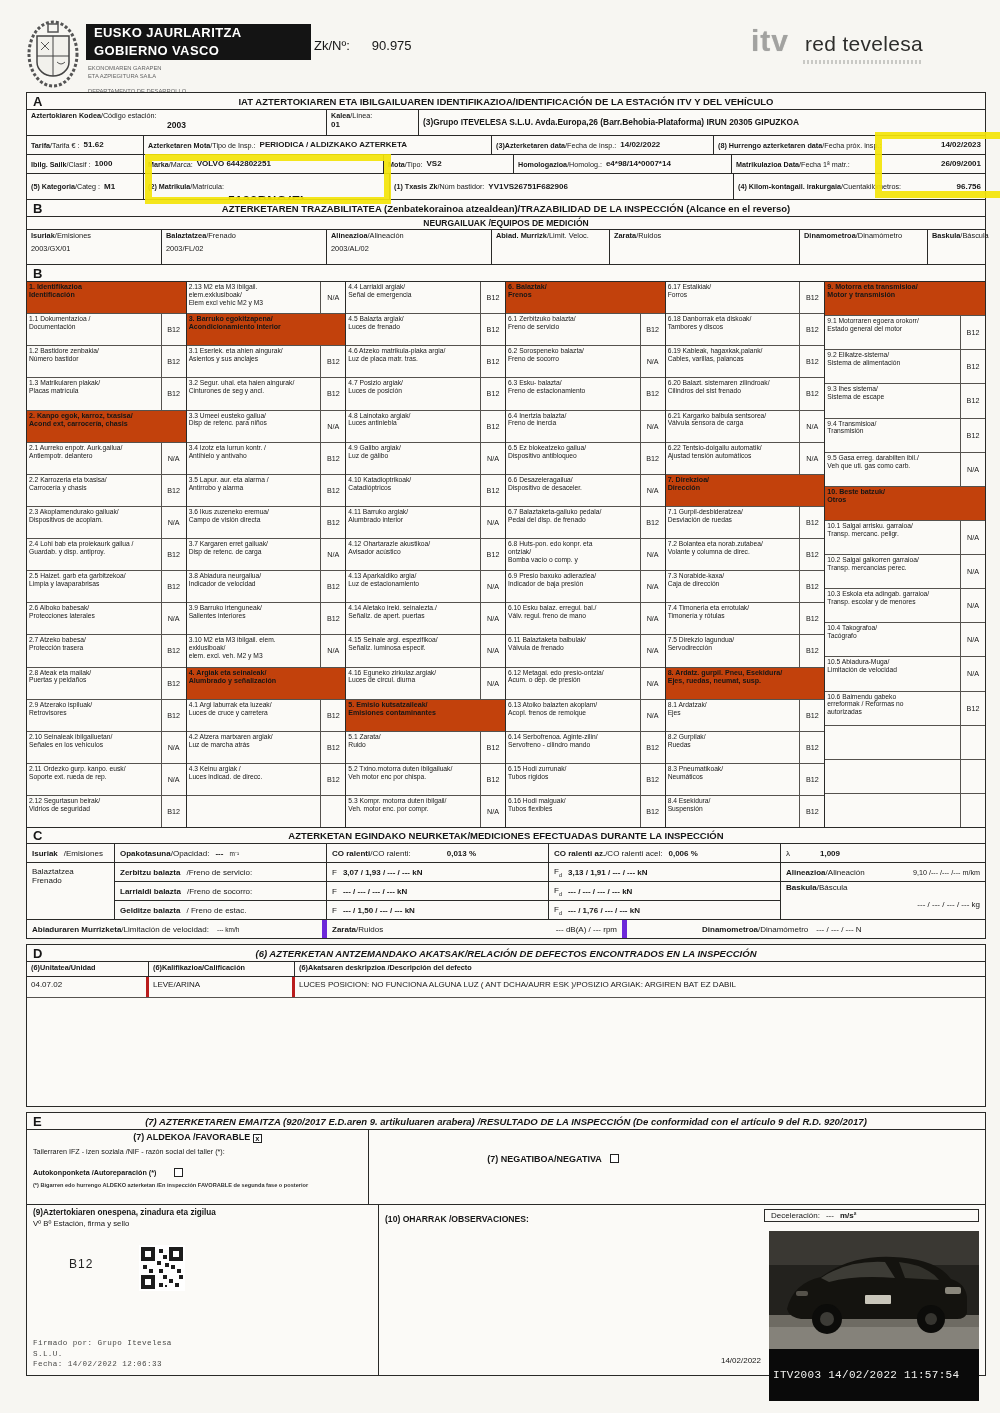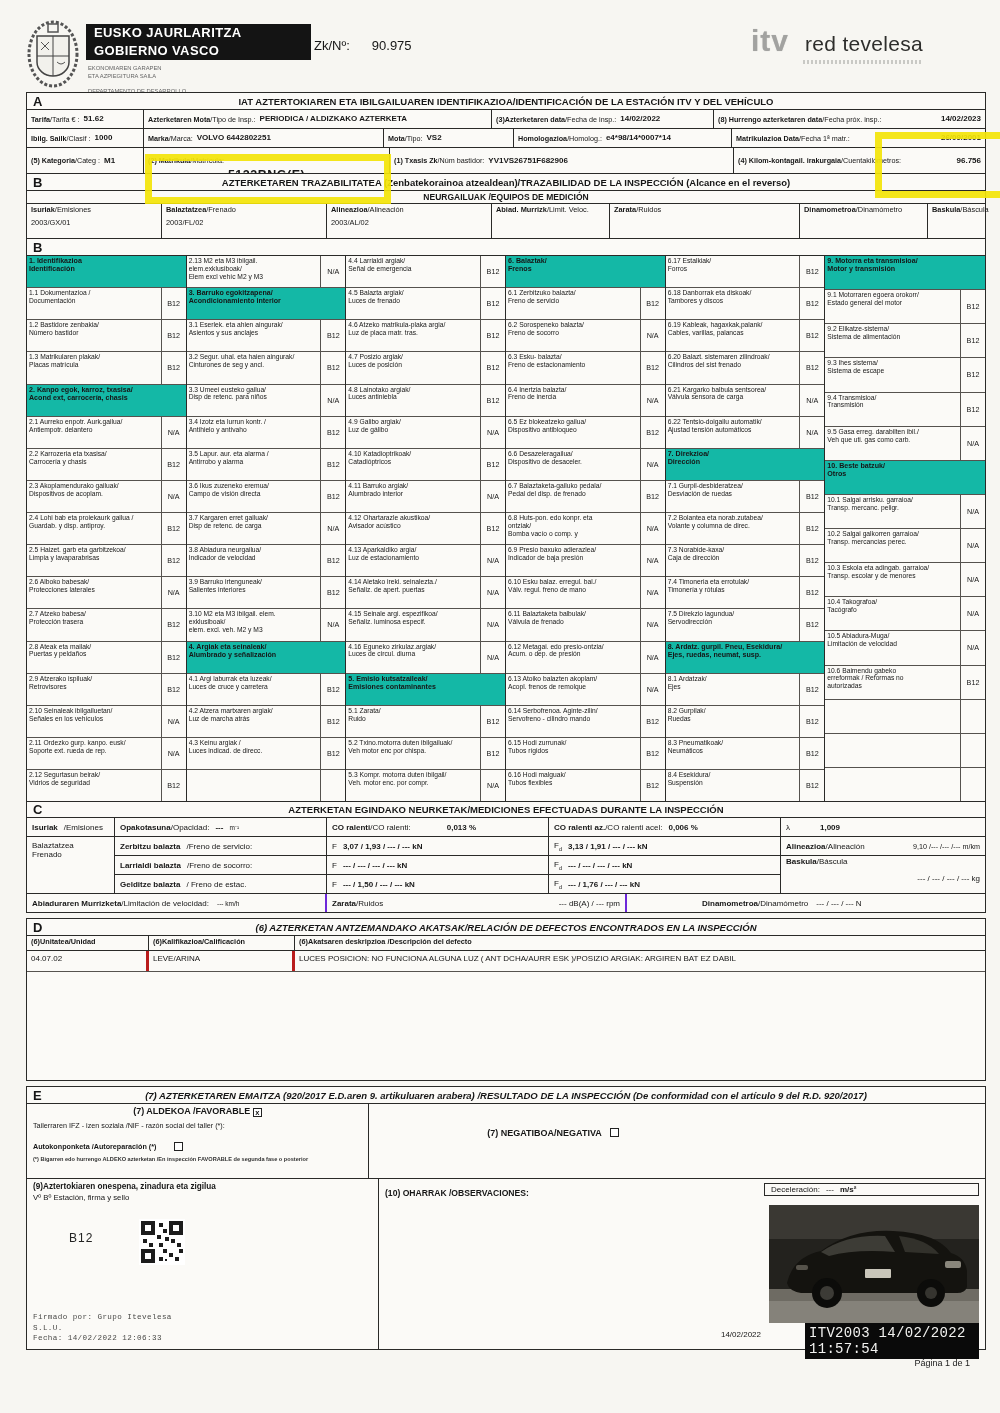--- a/index.html
+++ b/index.html
@@ -62,32 +62,32 @@
   .eq-val { margin-top:3px; font-size:7.4px; }
 
   
   .scope-grid { display:grid; grid-template-columns:repeat(6,1fr); height:545px; }
   .gcol { display:flex; flex-direction:column; border-right:1px solid #2a2a28; }
   .gcol:last-child { border-right:none; }
   .gcell { flex:1 1 0; display:flex; border-bottom:1px solid #55524e; min-height:0; }
   .gcol .gcell:last-child { border-bottom:none; }
   .glab { flex:1; font-size:6.7px; line-height:1.18; padding:1px 1px 1px 2px; overflow:hidden; }
   .gval { width:25px; border-left:1px solid #55524e; display:flex; align-items:center; justify-content:center; font-size:7.2px; }
-  .ghead { background:#14b8a6; font-weight:bold; align-items:flex-start; }
+  .ghead { background:#c2410c; font-weight:bold; align-items:flex-start; }
   .ghead .glab { font-size:7.1px; }
 
   
   .c-grid { display:grid; grid-template-columns:88px 212px 222px 232px 1fr; font-size:8px; }
   .cc { border-right:1px solid #2a2a28; border-bottom:1px solid #2a2a28; padding:1px 5px; display:flex; align-items:center; gap:6px; white-space:nowrap; overflow:hidden; min-height:19px; }
   .cc.last { border-right:none; }
   .cval { font-weight:bold; }
   .c-brk { grid-row:2/5; grid-column:1; display:block; padding-top:4px; font-size:8px; }
   .c-bask { grid-row:3/5; grid-column:5; display:block; }
   .c-bottom { display:grid; grid-template-columns:300px 300px 1fr; font-size:8px; }
-  .cb { border-right:2px solid #6d28d9; padding:1px 5px; display:flex; align-items:center; gap:8px; min-height:18px; white-space:nowrap; }
+  .cb { border-right:5px solid #6d28d9; padding:1px 5px; display:flex; align-items:center; gap:8px; min-height:18px; white-space:nowrap; }
   .cb:last-child { border-right:none; }
   sub { font-size:5.5px; }
   .unit { font-size:6.5px; }
 
   
   .d-headrow { display:grid; grid-template-columns:122px 146px 1fr; border-bottom:1px solid #2a2a28; }
   .dh { border-right:1px solid #2a2a28; font-size:7.3px; font-weight:bold; padding:1px 4px; min-height:14px; }
   .dh:last-child { border-right:none; }
   .d-row { display:grid; grid-template-columns:122px 146px 1fr; border-bottom:1px solid #56534f; }
   .dc { border-right:3px solid #b91c1c; font-size:8px; padding:3px 4px 8px; }
@@ -111,21 +111,21 @@
   .appr-eu { font-size:8.2px; font-weight:bold; }
   .appr-es { font-size:7.8px; margin-top:2px; }
   .stamp-b12 { position:absolute; left:42px; top:52px; font-size:12px; letter-spacing:1px; color:#222; }
   .qr { position:absolute; left:112px; top:40px; }
   .sig { position:absolute; left:6px; bottom:6px; font-family:"Liberation Mono", monospace; font-size:7.6px; color:#4a4a48; line-height:1.35; letter-spacing:.4px; }
   .bb-right { position:relative; padding:3px 6px; }
   .obs-label { font-size:8.6px; font-weight:bold; }
   .decel-box { position:absolute; right:6px; top:4px; width:215px; border:1px solid #2a2a28; padding:1px 6px; font-size:8px; display:flex; gap:6px; align-items:center; background:#fbfaf7; }
   .decel-box .unit-b { font-weight:bold; }
   .photo-box { position:absolute; right:6px; top:26px; width:210px; }
-  .photo-cap { background:#0a0a0a; color:#f2f2f0; font-family:"Liberation Mono", monospace; font-size:14px; padding:2px 4px; letter-spacing:.3px;margin-left:36px; }
+  .photo-cap { background:#0a0a0a; color:#f2f2f0; font-family:"Liberation Mono", monospace; font-size:11px; padding:20px 4px; letter-spacing:.3px; }
   .side-date { position:absolute; right:224px; bottom:10px; font-size:8px; }
   .page-footer { text-align:right; font-size:9px; margin:8px 16px 0 0; color:#222; }
 </style>
 </head>
 <body>
 
 <div class="page">
 
   <div class="hdr">
     <div class="gov-wrap">
@@ -165,20 +165,31 @@
   <div class="form-wrap">
 
     <div class="hl hl-plate"></div>
     <div class="hl hl-dates"></div>
 
     <div class="fbox">
 
       <div class="sec-hdr">
         <span class="sec-letter">A</span>
         <span class="sec-title">IAT AZTERTOKIAREN ETA IBILGAILUAREN IDENTIFIKAZIOA/IDENTIFICACIÓN DE LA ESTACIÓN ITV Y DEL VEHÍCULO</span>
+      </div>
+      <div class="a-row a-r1">
+        <div class="ac">
+          <div><b>Aztertokiaren Kodea</b>/Código estación:</div>
+          <div class="cval">2003</div>
+        </div>
+        <div class="ac">
+          <div><b>Kalea</b>/Línea:</div>
+          <div class="val">01</div>
+        </div>
+        <div class="ac addr">(3)Grupo ITEVELESA S.L.U. Avda.Europa,26 (Barr.Behobia-Plataforma) IRUN 20305 GIPUZKOA</div>
       </div>
       <div class="a-row a-r2">
         <div class="ac inline-cell">
           <span><b>Tarifa</b>/Tarifa € :</span>
           <span class="val">51.62</span>
         </div>
         <div class="ac inline-cell">
           <span><b>Azterketaren Mota</b>/Tipo de Insp.:</span>
           <span class="val">PERIODICA / ALDIZKAKO AZTERKETA</span>
         </div>

